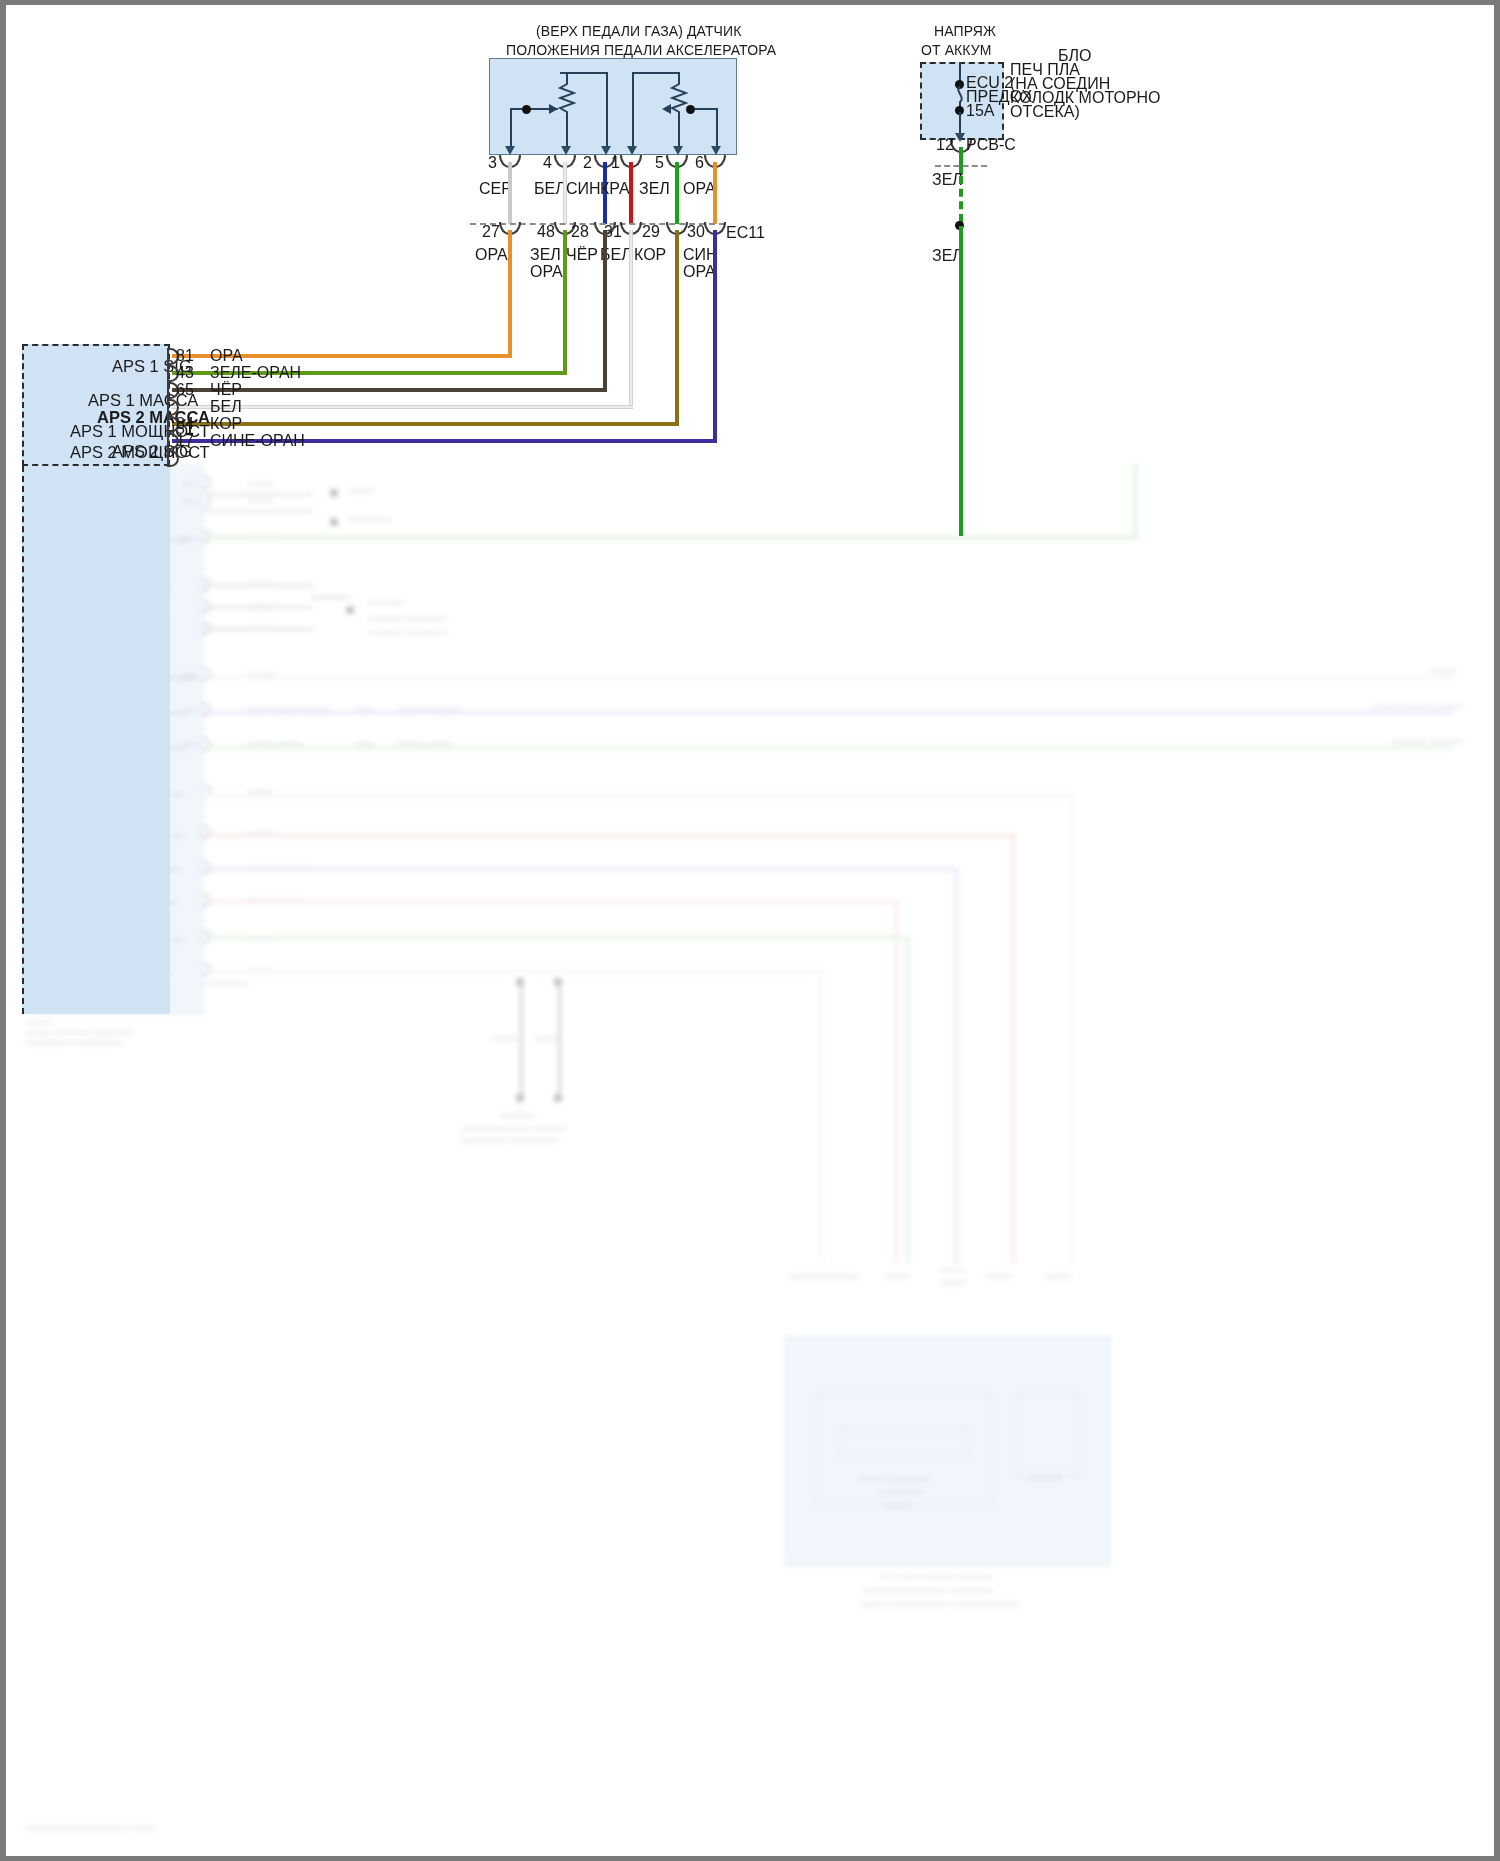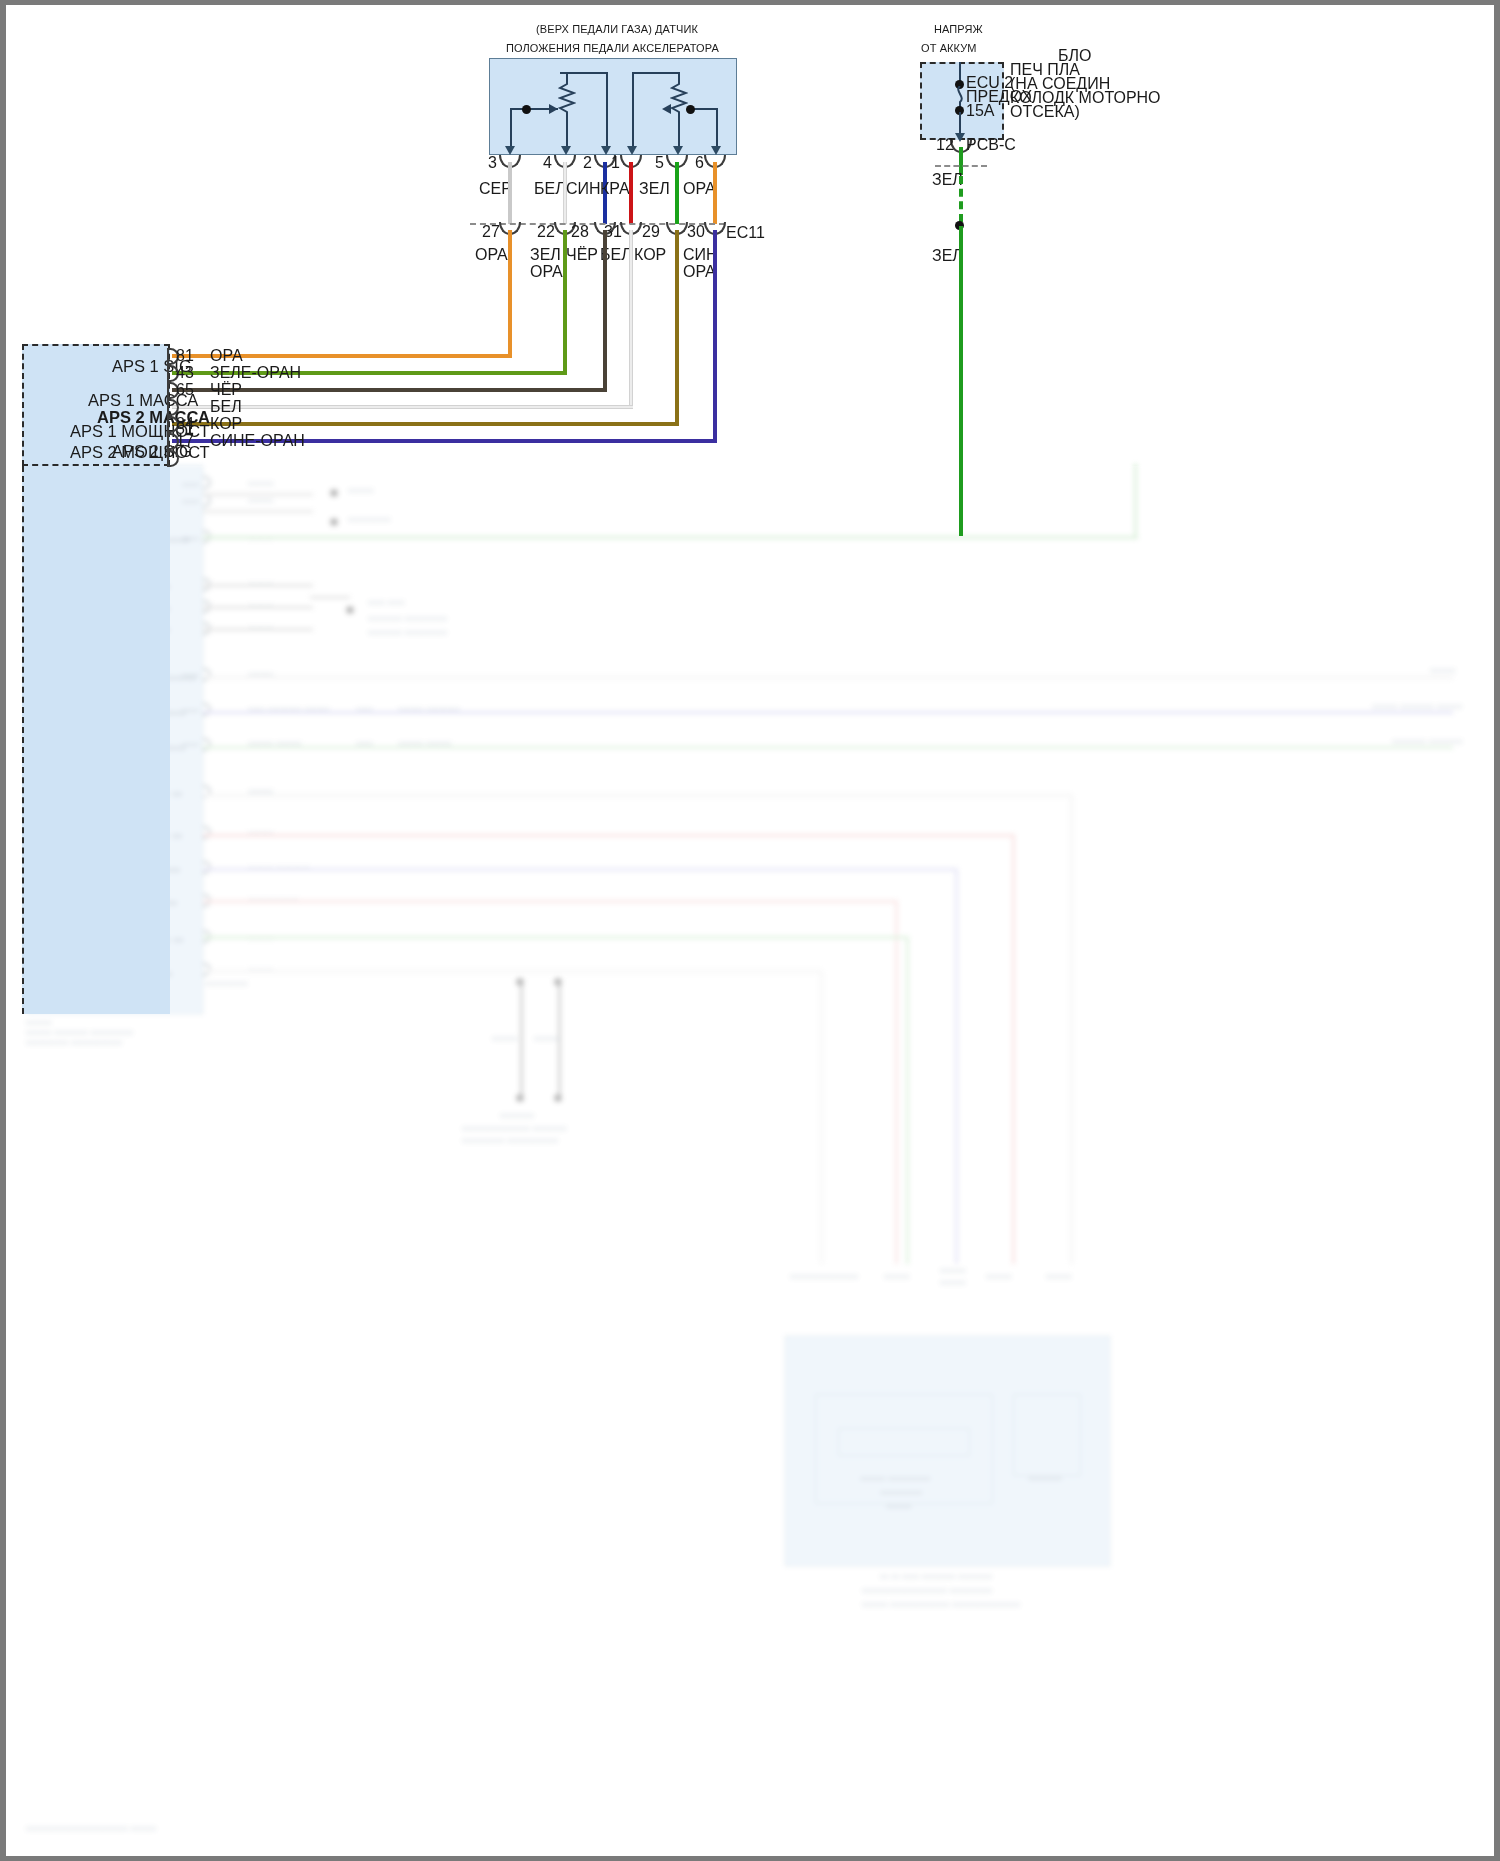--- a/index.html
+++ b/index.html
@@ -12,21 +12,21 @@
   .frame-left{left:0;top:0;width:6px;height:1861px;}
   .frame-right{right:0;top:0;width:6px;height:1861px;}
   .frame-top{left:0;top:0;width:1500px;height:5px;}
   .frame-bottom{left:0;bottom:0;width:1500px;height:5px;}
 
   
   .box{position:absolute;background:#cfe3f5;border:1px solid #5d7d96;box-sizing:border-box;}
   .dashbox{position:absolute;background:#cfe3f5;border:2px dashed #2b2b2b;box-sizing:border-box;}
   .wire{position:absolute;}
   .lbl{position:absolute;white-space:nowrap;line-height:1;}
-  .ttl{font-size:11px;letter-spacing:.1px;text-align:center;}
+  .ttl{font-size:14px;letter-spacing:.1px;text-align:center;}
   .pin{font-size:16px;}
   .clr{font-size:16px;}
   .pinname{font-size:16.5px;}
 
   
   .sock{position:absolute;width:22px;height:13px;}
   .sock:before,.sock:after{content:"";position:absolute;top:0;width:11px;height:13px;
        border:2px solid #3c3c3c;border-top:none;box-sizing:border-box;}
   .sock:before{left:0;border-right:none;border-bottom-left-radius:11px 13px;}
   .sock:after{right:0;border-left:none;border-bottom-right-radius:11px 13px;}
@@ -282,21 +282,21 @@
 
   <div style="position:absolute;left:470px;top:223px;width:255px;height:0;
               border-top:2px dashed #8c8c8c;"></div>
   <div class="lbl pin" style="left:726px;top:225px;">EC11</div>
 
   <div class="sock" style="left:499px;top:222px;"></div>
   <div class="lbl pin" style="left:482px;top:224px;">27</div>
   <div class="lbl clr" style="left:475px;top:247px;">ОРА</div>
 
   <div class="sock" style="left:554px;top:222px;"></div>
-  <div class="lbl pin" style="left:537px;top:224px;">22</div>
+  <div class="lbl pin" style="left:537px;top:224px;">48</div>
   <div class="lbl clr" style="left:530px;top:247px;">ЗЕЛ</div>
   <div class="lbl clr" style="left:530px;top:264px;">ОРА</div>
 
   <div class="sock" style="left:594px;top:222px;"></div>
   <div class="lbl pin" style="left:571px;top:224px;">28</div>
   <div class="lbl clr" style="left:566px;top:247px;">ЧЁР</div>
 
   <div class="sock" style="left:620px;top:222px;"></div>
   <div class="lbl pin" style="left:604px;top:224px;">31</div>
   <div class="lbl clr" style="left:600px;top:247px;">БЕЛ</div>

